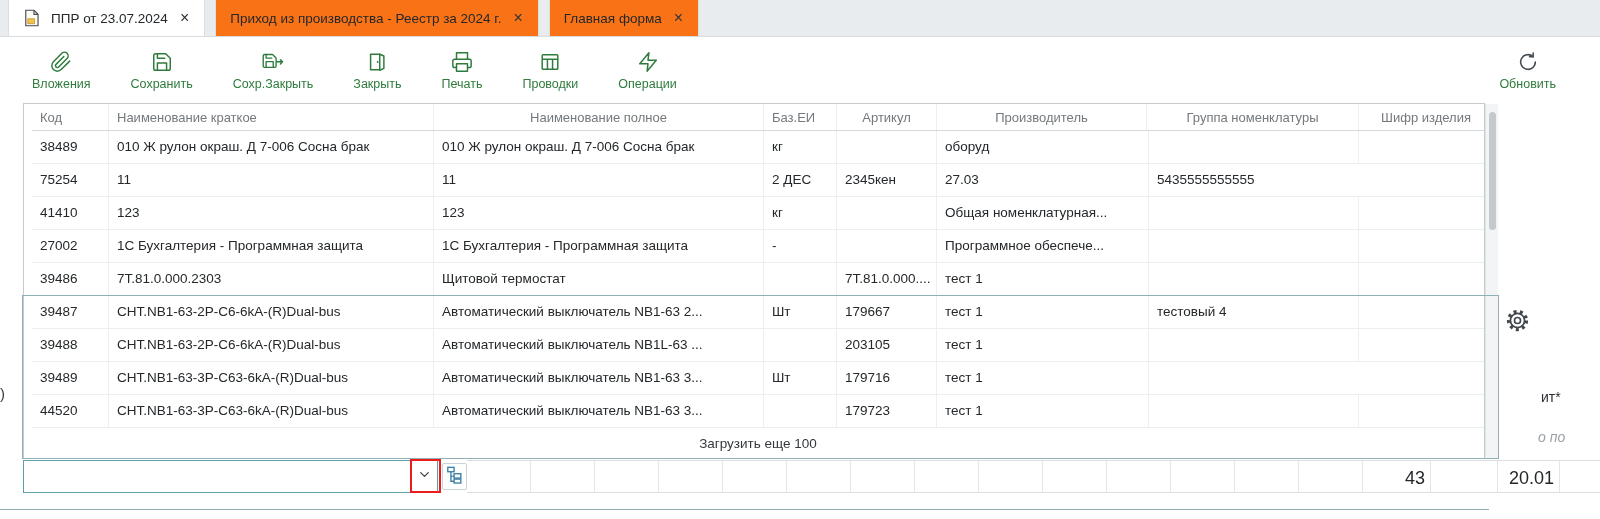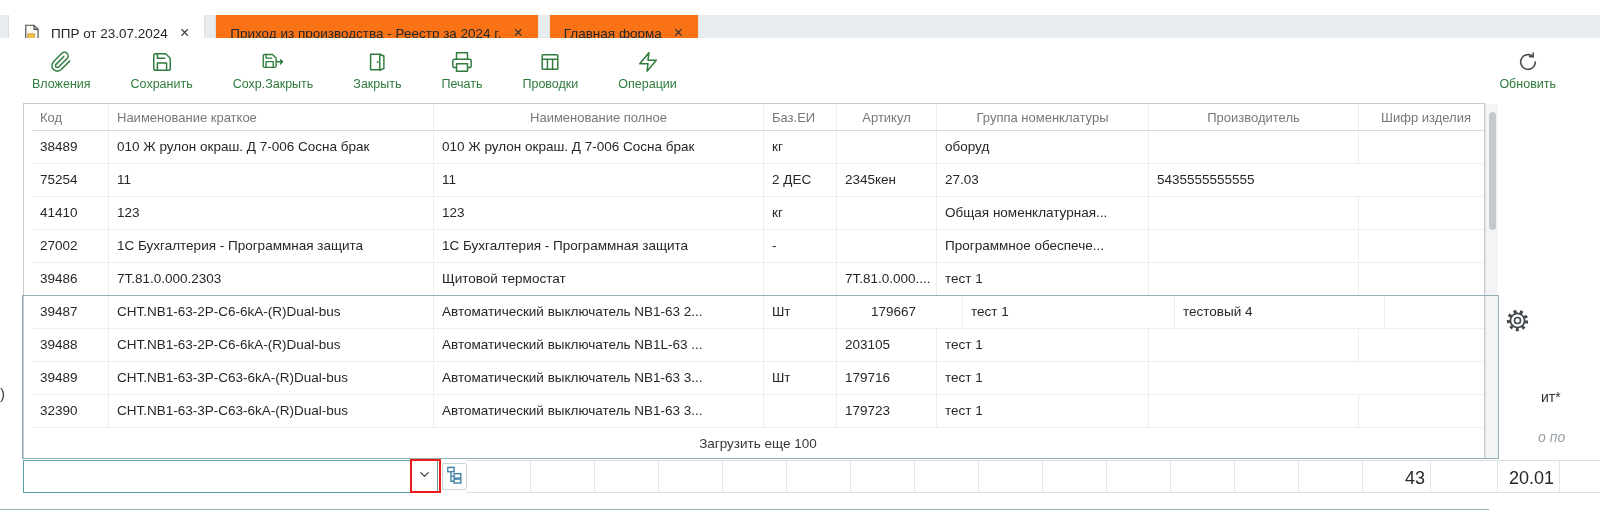--- a/index.html
+++ b/index.html
@@ -2,21 +2,21 @@
 <html><head>
 <meta charset="utf-8">
 <style>
   *{margin:0;padding:0;box-sizing:border-box;}
   html,body{background:#fff;}
   body{font-family:"Liberation Sans","DejaVu Sans",sans-serif;}
   .app{position:relative;width:1600px;height:519px;background:#fff;overflow:hidden;}
 
   
   .tabbar{position:absolute;left:0;top:0;width:1600px;height:37px;background:#e9ecee;
-          border-bottom:1px solid #d9dde0;display:flex;align-items:stretch;margin-top:15px;}
+          border-bottom:1px solid #d9dde0;display:flex;align-items:stretch;}
   .tab{display:flex;align-items:center;gap:11px;padding:0 14px;background:#fff;
        border-left:1px solid #dcdfe2;border-right:1px solid #dcdfe2;margin-right:10px;
        font-size:13.5px;color:#24282b;cursor:pointer;white-space:nowrap;}
   .tab.first{margin-left:8px;}
   .tab.secondary{background:#f97316;}
   .tab-x{font-size:16px;color:#2f3438;line-height:1;padding:0 1px;cursor:pointer;}
   .doc-ic{display:flex;align-items:center;}
 
   
   .toolbar{position:absolute;left:0;top:38px;width:1600px;height:66px;background:#fff;
@@ -179,22 +179,22 @@
     </div>
   </div>
 
   <div class="grid">
     <div class="hrow">
         <div class="hcell" style="width: 77px; text-align: left;">Код</div>
         <div class="hcell" style="width: 325px; text-align: left;">Наименование краткое</div>
         <div class="hcell" style="width: 330px; text-align: center;">Наименование полное</div>
         <div class="hcell" style="width: 73px; text-align: left;">Баз.ЕИ</div>
         <div class="hcell" style="width: 100px; text-align: center;">Артикул</div>
+        <div class="hcell" style="width: 210px; text-align: center;">Производитель</div>
         <div class="hcell" style="width: 212px; text-align: center;">Группа номенклатуры</div>
-        <div class="hcell" style="width: 210px; text-align: center;">Производитель</div>
         <div class="hcell" style="width: 134px; text-align: center;">Шифр изделия</div>
       </div>
     <div>
         <div class="grow">
           <div class="gcell" style="width: 77px;">38489</div>
           <div class="gcell" style="width: 325px;">010 Ж рулон окраш. Д 7-006 Сосна брак</div>
           <div class="gcell" style="width: 330px;">010 Ж рулон окраш. Д 7-006 Сосна брак</div>
           <div class="gcell" style="width: 73px;">кг</div>
           <div class="gcell" style="width: 100px;"></div>
           <div class="gcell" style="width: 212px;">оборуд</div>
@@ -238,21 +238,21 @@
           <div class="gcell" style="width: 100px;">7Т.81.0.000....</div>
           <div class="gcell" style="width: 212px;">тест 1</div>
           <div class="gcell" style="width: 210px;"></div>
           <div class="gcell" style="width: 134px;"></div>
         </div>
         <div class="grow">
           <div class="gcell" style="width: 77px;">39487</div>
           <div class="gcell" style="width: 325px;">CHT.NB1-63-2P-C6-6kA-(R)Dual-bus</div>
           <div class="gcell" style="width: 330px;">Автоматический выключатель NB1-63 2...</div>
           <div class="gcell" style="width: 73px;">Шт</div>
-          <div class="gcell" style="width: 100px; margin-left: 26px;">179667</div>
+          <div class="gcell" style="width: 100px;">179667</div>
           <div class="gcell" style="width: 212px;">тест 1</div>
           <div class="gcell" style="width: 210px;">тестовый 4</div>
           <div class="gcell" style="width: 134px;"></div>
         </div>
         <div class="grow">
           <div class="gcell" style="width: 77px;">39488</div>
           <div class="gcell" style="width: 325px;">CHT.NB1-63-2P-C6-6kA-(R)Dual-bus</div>
           <div class="gcell" style="width: 330px;">Автоматический выключатель NB1L-63 ...</div>
           <div class="gcell" style="width: 73px;"></div>
           <div class="gcell" style="width: 100px;">203105</div>
@@ -263,21 +263,21 @@
         <div class="grow">
           <div class="gcell" style="width: 77px;">39489</div>
           <div class="gcell" style="width: 325px;">CHT.NB1-63-3P-C63-6kA-(R)Dual-bus</div>
           <div class="gcell" style="width: 330px;">Автоматический выключатель NB1-63 3...</div>
           <div class="gcell" style="width: 73px;">Шт</div>
           <div class="gcell" style="width: 100px;">179716</div>
           <div class="gcell" style="width: 212px;">тест 1</div>
           <div class="gcell" style="width: 134px;"></div>
         </div>
         <div class="grow">
-          <div class="gcell" style="width: 77px;">32390</div>
+          <div class="gcell" style="width: 77px;">44520</div>
           <div class="gcell" style="width: 325px;">CHT.NB1-63-3P-C63-6kA-(R)Dual-bus</div>
           <div class="gcell" style="width: 330px;">Автоматический выключатель NB1-63 3...</div>
           <div class="gcell" style="width: 73px;"></div>
           <div class="gcell" style="width: 100px;">179723</div>
           <div class="gcell" style="width: 212px;">тест 1</div>
           <div class="gcell" style="width: 210px;"></div>
           <div class="gcell" style="width: 134px;"></div>
         </div>
       </div>
     <div class="loadmore">Загрузить еще 100</div>

